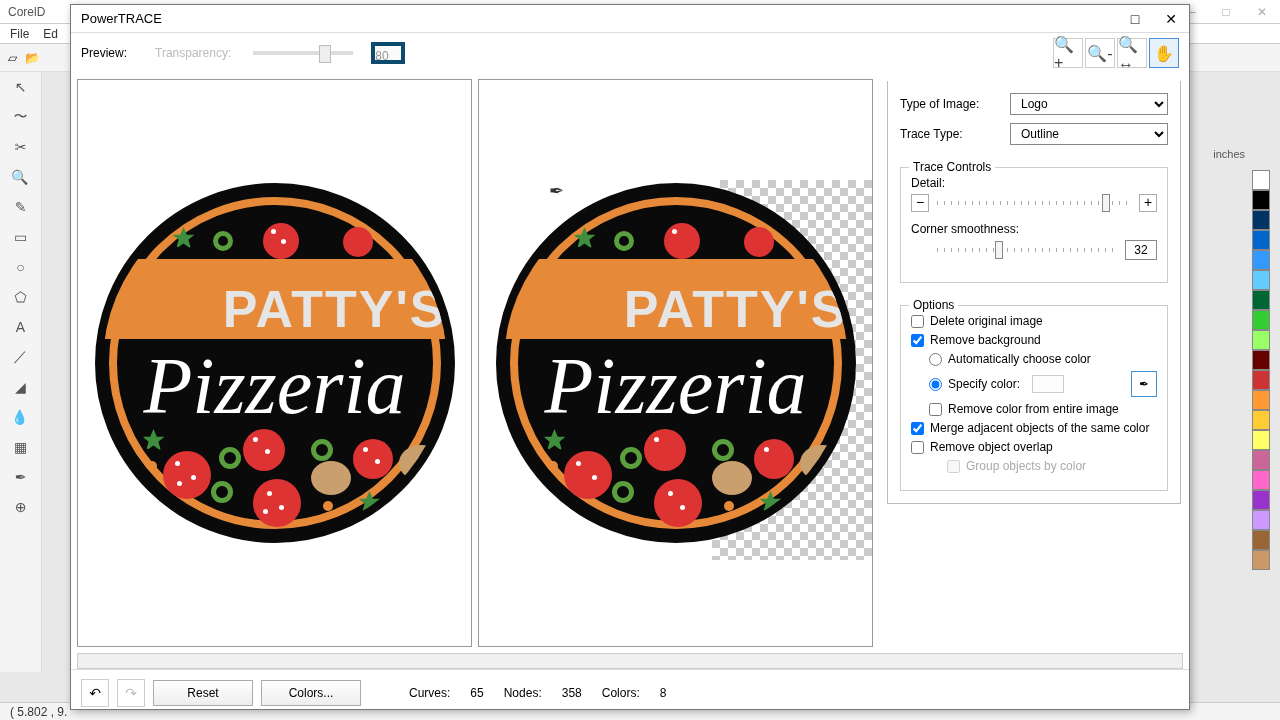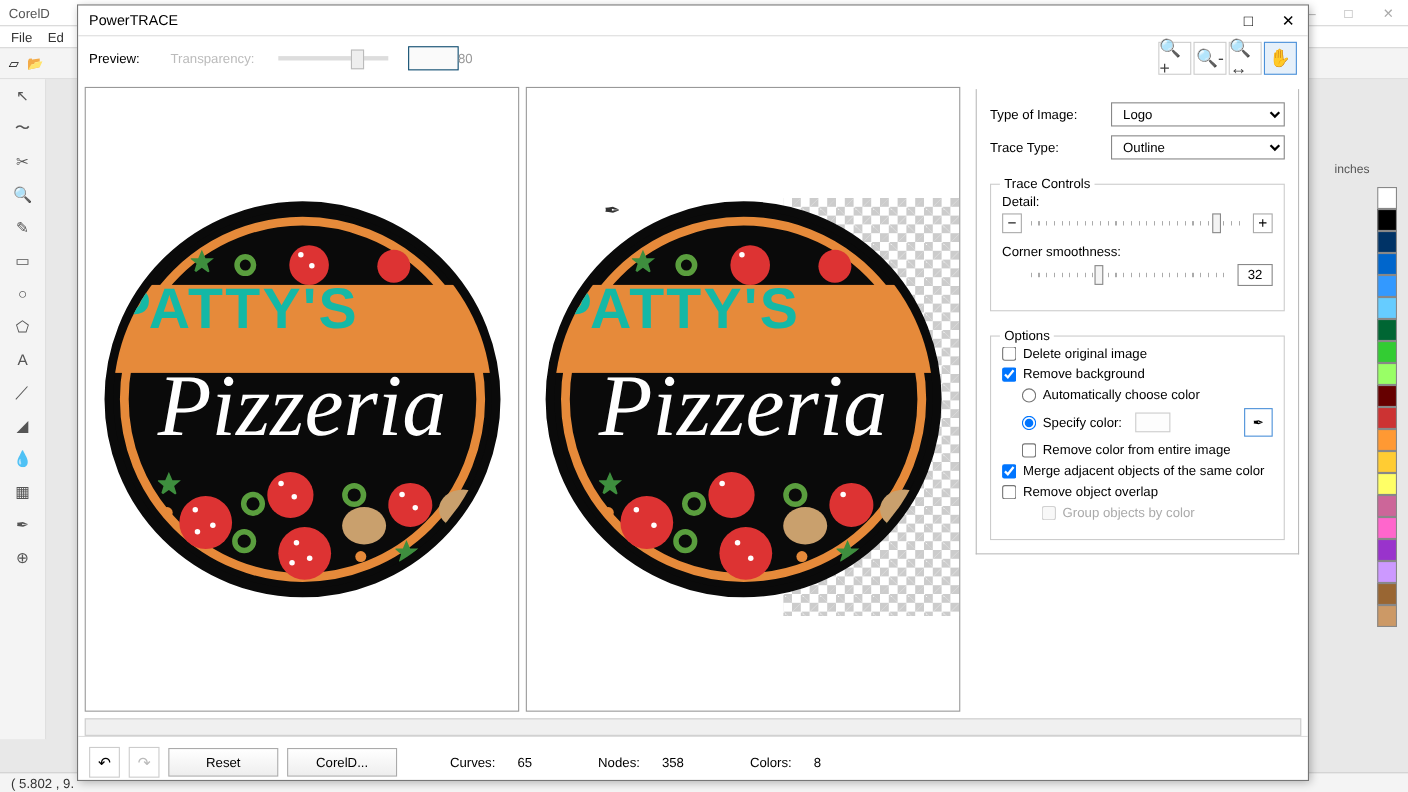--- a/index.html
+++ b/index.html
@@ -25,37 +25,37 @@
 .dlg-titlebar { height: 28px; display: flex; align-items: center; padding-left: 10px; border-bottom: 1px solid #ddd; }
 .dlg-titlebar .title { font-size: 13px; }
 .dlg-titlebar .ctrls { margin-left: auto; display: flex; }
 .dlg-titlebar .ctrls > div { width: 36px; height: 28px; text-align: center; line-height: 28px; font-size: 14px; }
 .dlg-toolbar { height: 40px; display: flex; align-items: center; padding: 0 10px; gap: 12px; }
 .dlg-toolbar .lbl { font-size: 12px; }
 .dlg-toolbar select { width: 175px; height: 22px; border: 1px solid #aaa; background: #fff; padding-left: 4px; }
 .dlg-toolbar .trans-lbl { color: #bbb; margin-left: 16px; }
 .dlg-toolbar .trans-slider { width: 100px; height: 4px; background: #ddd; position: relative; margin-left: 10px; }
 .dlg-toolbar .trans-slider::after { content:''; position:absolute; right: 22px; top:-6px; width:10px; height:16px; background:#eee; border:1px solid #bbb; }
-.dlg-toolbar .trans-val { width: 34px; height: 22px; border: 1px solid #0c4a6e; background: #fafafa; text-align: left; line-height: 20px; color: #999; margin-left: 6px; padding-left: 44px; }
+.dlg-toolbar .trans-val { width: 34px; height: 22px; border: 4px solid #0c4a6e; background: #fafafa; text-align: left; line-height: 20px; color: #999; margin-left: 6px; }
 .dlg-toolbar .zoom-tools { margin-left: auto; display: flex; gap: 2px; }
 .dlg-toolbar .ztool { width: 30px; height: 30px; border: 1px solid #ccc; display: flex; align-items: center; justify-content: center; font-size: 16px; color: #444; }
 .dlg-toolbar .ztool.active { border-color: #4a90d9; background: #e6f0fa; }
 
 .dlg-body { display: flex; height: 580px; }
 .preview-area { flex: 1; display: flex; padding: 6px; gap: 6px; position: relative; }
 .preview-pane { flex: 1; border: 1px solid #999; background: #fff; display: flex; align-items: center; justify-content: center; position: relative; overflow: hidden; }
 .preview-pane.after { background: #fff; }
 .checker { position: absolute; right: 0; top: 100px; width: 160px; height: 380px;
   background-image: linear-gradient(45deg,#ccc 25%,transparent 25%),linear-gradient(-45deg,#ccc 25%,transparent 25%),linear-gradient(45deg,transparent 75%,#ccc 75%),linear-gradient(-45deg,transparent 75%,#ccc 75%);
   background-size: 16px 16px; background-position:0 0,0 8px,8px -8px,-8px 0; background-color:#fff; }
 .logo { width: 360px; height: 360px; border-radius: 50%; background: #0a0a0a; position: relative; border: 8px solid #0a0a0a; overflow: hidden; z-index: 2; }
 .logo .rim { position: absolute; inset: 6px; border-radius: 50%; border: 8px solid #e68a3a; }
 .logo .band { position: absolute; top: 68px; left: -20px; right: -20px; height: 80px; background: #e68a3a; }
-.logo .band-text { position: absolute; top: 60px; width: 100%; text-align: left; font-family: Arial Black, sans-serif; font-weight: 900; font-size: 52px; letter-spacing: 2px; color: #14b8a6; }
-.logo .script { position: absolute; top: 138px; width: 100%; text-align: center; font-family: "Brush Script MT", cursive; font-size: 80px; color: #fff; font-style: italic; line-height: 1; }
+.logo .band-text { position: absolute; top: 88px; width: 100%; text-align: right; font-family: Arial Black, sans-serif; font-weight: 900; font-size: 52px; letter-spacing: 2px; color: #e5e5e5; }
+.logo .script { position: absolute; top: 155px; width: 100%; text-align: center; font-family: "Brush Script MT", cursive; font-size: 80px; color: #fff; font-style: italic; line-height: 1; }
 .logo .topping { position: absolute; border-radius: 50%; }
 .pepperoni { background: #d33; }
 .olive { background: transparent; border: 5px solid #5a9e3e; }
 .mushroom { background: #c9a06d; border-radius: 40% 40% 20% 20%; }
 .herb { width: 22px; height: 22px; background: #3e8e3e; clip-path: polygon(50% 0,65% 35%,100% 35%,72% 58%,85% 100%,50% 75%,15% 100%,28% 58%,0 35%,35% 35%); border-radius: 0; }
 .dot { width: 5px; height: 5px; background: #fff; border-radius: 50%; position: absolute; }
 .eyedropper-cursor { position: absolute; top: 100px; left: 70px; font-size: 18px; z-index: 10; color: #333; }
 
 .side-panel { width: 310px; padding: 8px; }
 .tabs { display: flex; border-bottom: 1px solid #bbb; }
@@ -78,21 +78,21 @@
 .opt-row input[type=checkbox], .opt-row input[type=radio] { width: 13px; height: 13px; }
 .opt-row.indent { margin-left: 18px; }
 .opt-row.indent2 { margin-left: 36px; }
 .opt-row.disabled { color: #aaa; }
 .color-pick { margin-left: auto; width: 26px; height: 26px; border: 1px solid #4a90d9; background: #fff; display: flex; align-items: center; justify-content: center; }
 .swatch-box { width: 32px; height: 18px; border: 1px solid #ccc; background: #fdfdfd; margin-left: 6px; }
 
 .dlg-footer { height: 46px; display: flex; align-items: center; padding: 0 10px; gap: 8px; border-top: 1px solid #ddd; }
 .ftool { width: 28px; height: 28px; border: 1px solid #ccc; display:flex; align-items:center; justify-content:center; font-size:14px; }
 .fbtn { width: 100px; height: 26px; border: 1px solid #aaa; background: linear-gradient(#fff,#eee); }
-.stats { display: flex; gap: 60px; margin-left: 40px; font-size: 12px; }
+.stats { display: flex; gap: 20px; margin-left: 40px; font-size: 12px; }
 .stats .stat { display: flex; gap: 20px; }
 .main-btns { margin-left: auto; display: flex; gap: 8px; }
 .main-btns button { width: 94px; height: 26px; border: 1px solid #aaa; background: linear-gradient(#fff,#eee); }
 
 .scroll-h { height: 16px; background: #f0f0f0; border: 1px solid #ccc; margin: 0 6px; }
 </style>
 </head>
 <body>
 
 <div class="bg-window">
@@ -346,21 +346,21 @@
       </div>
     </div>
   </div>
 
   <div class="scroll-h"></div>
 
   <div class="dlg-footer">
     <div class="ftool">↶</div>
     <div class="ftool" style="color:#bbb">↷</div>
     <button class="fbtn">Reset</button>
-    <button class="fbtn">CorelD...</button>
+    <button class="fbtn">Colors...</button>
     <div class="stats">
       <div class="stat">
           <span>Curves:</span>
           <span>65</span>
         </div>
       <div class="stat">
           <span>Nodes:</span>
           <span>358</span>
         </div>
       <div class="stat">

